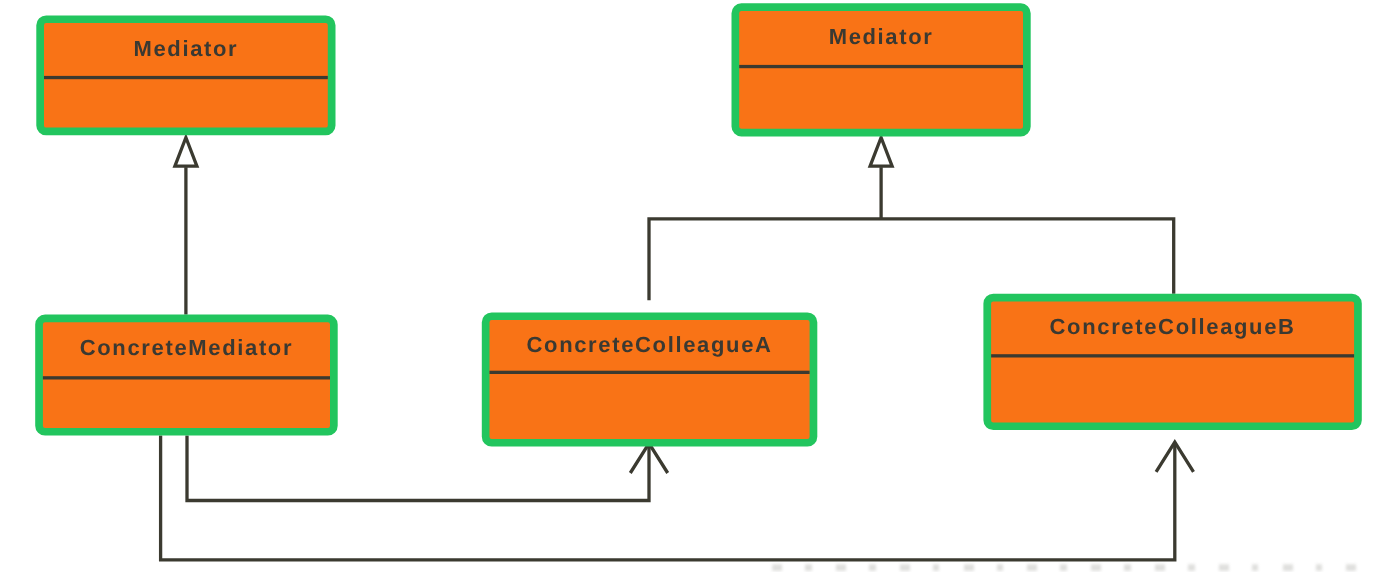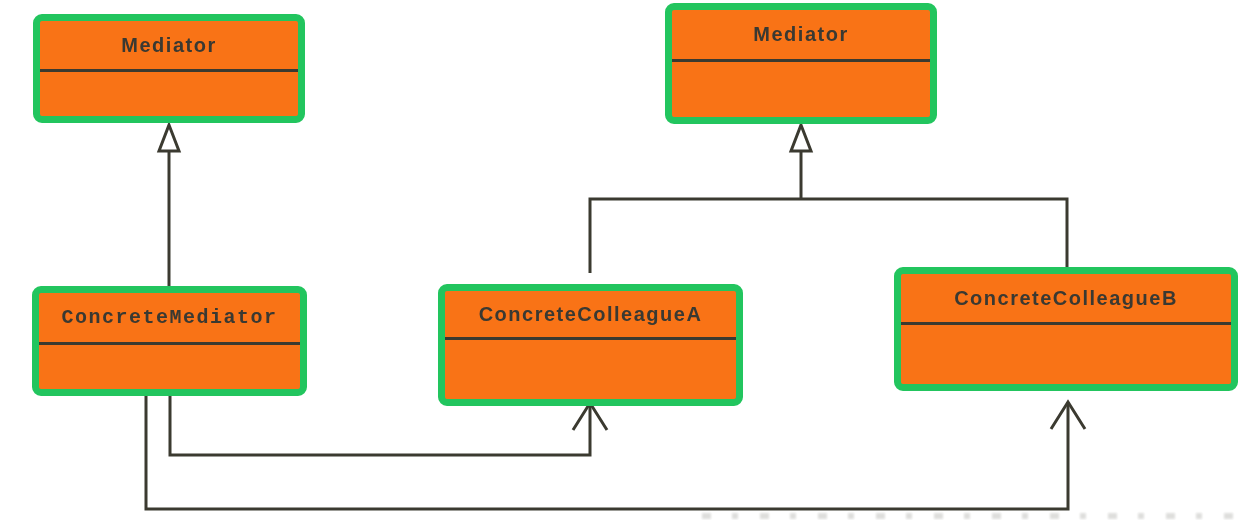--- a/index.html
+++ b/index.html
@@ -34,21 +34,21 @@
     color: #3a3932;
     white-space: nowrap;
   }
   .uml-class .class-members {
     width: 100%;
   }
   #box-mediator            { left: 33px;  top: 14px;  width: 272px; height: 109px; }
   #box-mediator .class-title            { height: 48px; }
   #box-colleague           { left: 665px; top: 3px;   width: 272px; height: 121px; }
   #box-colleague .class-title           { height: 49px; }
-  #box-concrete-mediator   { left: 32px;  top: 286px; width: 275px; height: 110px; font-family: Liberation Mono, monospace; }
+  #box-concrete-mediator   { left: 32px;  top: 286px; width: 275px; height: 110px; }
   #box-concrete-mediator .class-title   { height: 49px; }
   #box-concrete-colleague-a{ left: 438px; top: 284px; width: 305px; height: 122px; }
   #box-concrete-colleague-a .class-title{ height: 46px; }
   #box-concrete-colleague-b{ left: 894px; top: 267px; width: 344px; height: 124px; }
   #box-concrete-colleague-b .class-title{ height: 48px; }
 
   svg.connector-layer {
     position: absolute;
     left: 0;
     top: 0;

